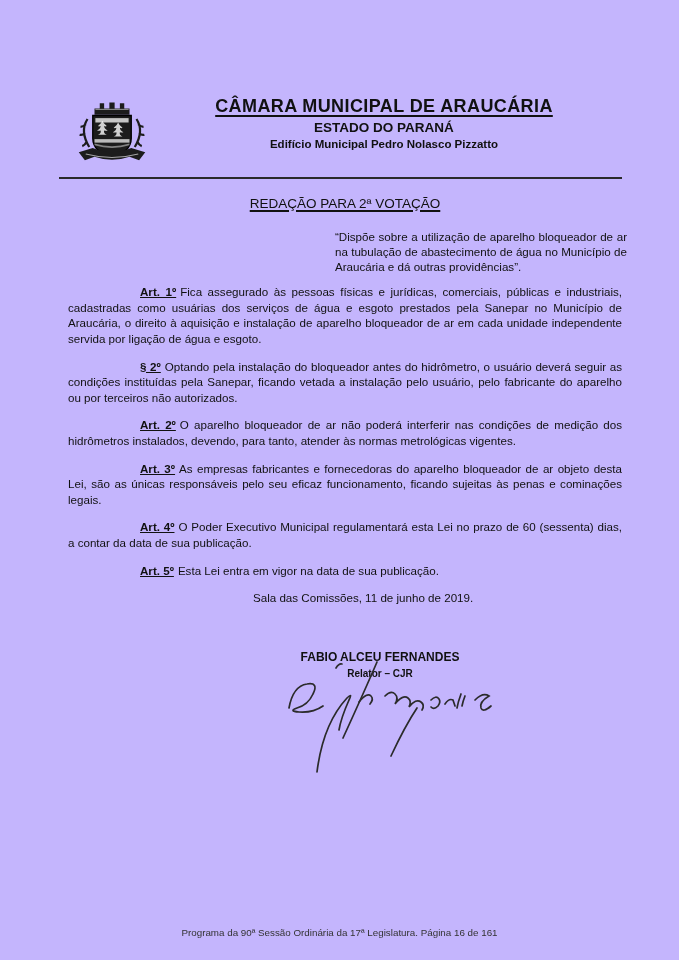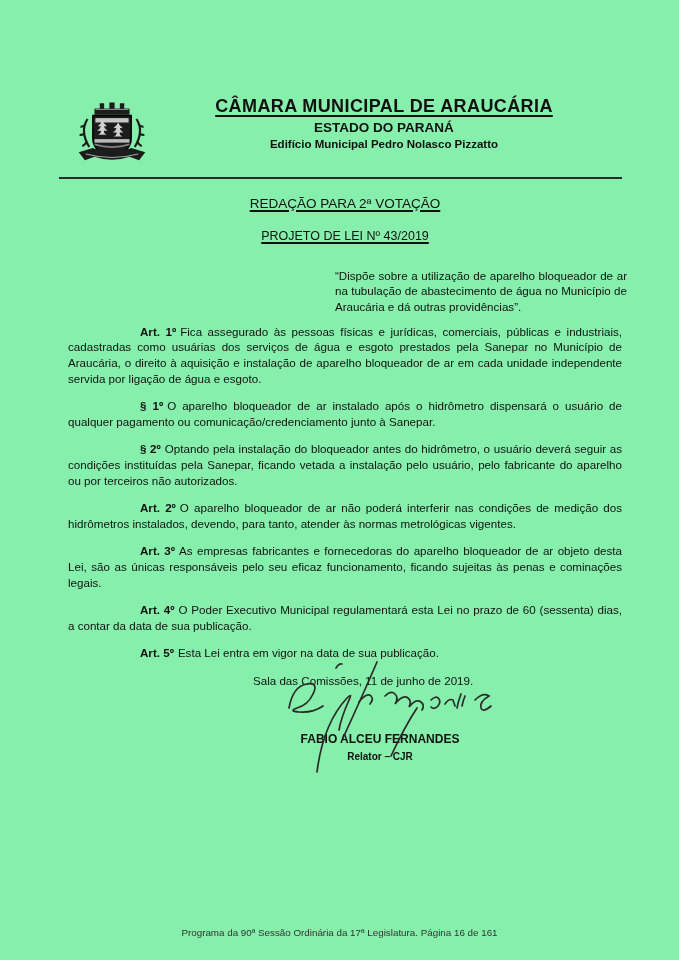--- a/index.html
+++ b/index.html
@@ -1,19 +1,19 @@
 <!DOCTYPE html>
 <html><head>
 <meta charset="utf-8">
 <style>
   html,body{margin:0;padding:0;background:#ffffff;}
   .page{
     position:relative;
     width:679px;height:960px;
-    background:#86efac;
+    background:#c4b5fd;
     color:#111;
     font-family:"Liberation Sans", sans-serif;
     overflow:hidden;
   }
   
   .header{
     position:absolute;left:68px;top:96px;right:57px;
     display:flex;align-items:flex-start;
   }
   .crest{width:88px;height:70px;flex:0 0 88px;margin-top:2px;}
@@ -40,21 +40,21 @@
   }
   .doc-heading.h1{font-size:13.5px;margin:0 0 17px 0;}
   .doc-heading.h2{font-size:12.5px;margin:0 0 24px 0;}
   .ementa{
     width:292px;margin-left:267px;margin-bottom:10px;
     text-align:justify;line-height:15.2px;
   }
   .para{
     text-align:justify;text-indent:72px;margin:0 0 12px 0;
   }
-  .para .lead{font-weight:bold;margin-right:4px;}
+  .para .lead{font-weight:bold;margin-right:4px;text-decoration:underline;}
   .place-date{margin:9px 0 0 185px;}
   .sig-block{width:300px;margin:44px 0 0 162px;text-align:center;}
   .signer-name{font-weight:bold;font-size:12px;}
   .signer-role{font-weight:bold;font-size:10px;margin-top:1px;}
   .signature-svg{
     position:absolute;left:205px;top:464px;width:240px;height:115px;
     pointer-events:none;
   }
   
   .footer{
@@ -95,27 +95,25 @@
       <div class="org-title">CÂMARA MUNICIPAL DE ARAUCÁRIA</div>
       <div class="org-subtitle">ESTADO DO PARANÁ</div>
       <div class="org-building">Edifício Municipal Pedro Nolasco Pizzatto</div>
     </div>
   </div>
 
   <div class="divider"></div>
 
   <div class="content">
     <div class="doc-heading h1">REDAÇÃO PARA 2ª VOTAÇÃO</div>
-    <div class="doc-heading h2">PROJETO DE LEI Nº 43/2019</div>
 
     <div class="ementa">“Dispõe sobre a utilização de aparelho bloqueador de ar na tubulação de abastecimento de água no Município de Araucária e dá outras providências”.</div>
 
     <p class="para"><span class="lead">Art. 1º</span><span>Fica assegurado às pessoas físicas e jurídicas, comerciais, públicas e industriais, cadastradas como usuárias dos serviços de água e esgoto prestados pela Sanepar no Município de Araucária, o direito à aquisição e instalação de aparelho bloqueador de ar em cada unidade independente servida por ligação de água e esgoto.</span></p>
 
-    <p class="para"><span class="lead">§ 1º</span><span>O aparelho bloqueador de ar instalado após o hidrômetro dispensará o usuário de qualquer pagamento ou comunicação/credenciamento junto à Sanepar.</span></p>
 
     <p class="para"><span class="lead">§ 2º</span><span>Optando pela instalação do bloqueador antes do hidrômetro, o usuário deverá seguir as condições instituídas pela Sanepar, ficando vetada a instalação pelo usuário, pelo fabricante do aparelho ou por terceiros não autorizados.</span></p>
 
     <p class="para"><span class="lead">Art. 2º</span><span>O aparelho bloqueador de ar não poderá interferir nas condições de medição dos hidrômetros instalados, devendo, para tanto, atender às normas metrológicas vigentes.</span></p>
 
     <p class="para"><span class="lead">Art. 3º</span><span>As empresas fabricantes e fornecedoras do aparelho bloqueador de ar objeto desta Lei, são as únicas responsáveis pelo seu eficaz funcionamento, ficando sujeitas às penas e cominações legais.</span></p>
 
     <p class="para"><span class="lead">Art. 4º</span><span>O Poder Executivo Municipal regulamentará esta Lei no prazo de 60 (sessenta) dias, a contar da data de sua publicação.</span></p>
 
     <p class="para"><span class="lead">Art. 5º</span><span>Esta Lei entra em vigor na data de sua publicação.</span></p>

